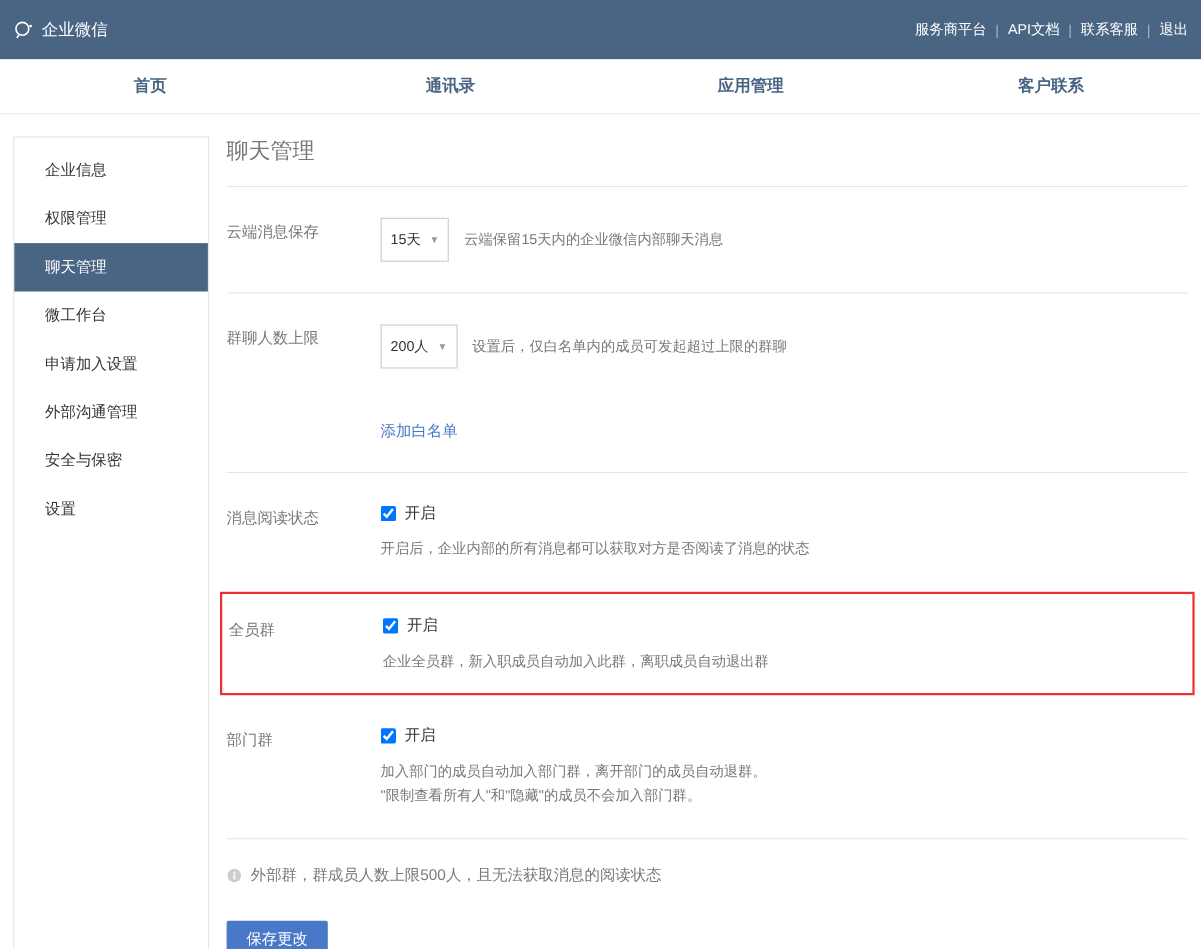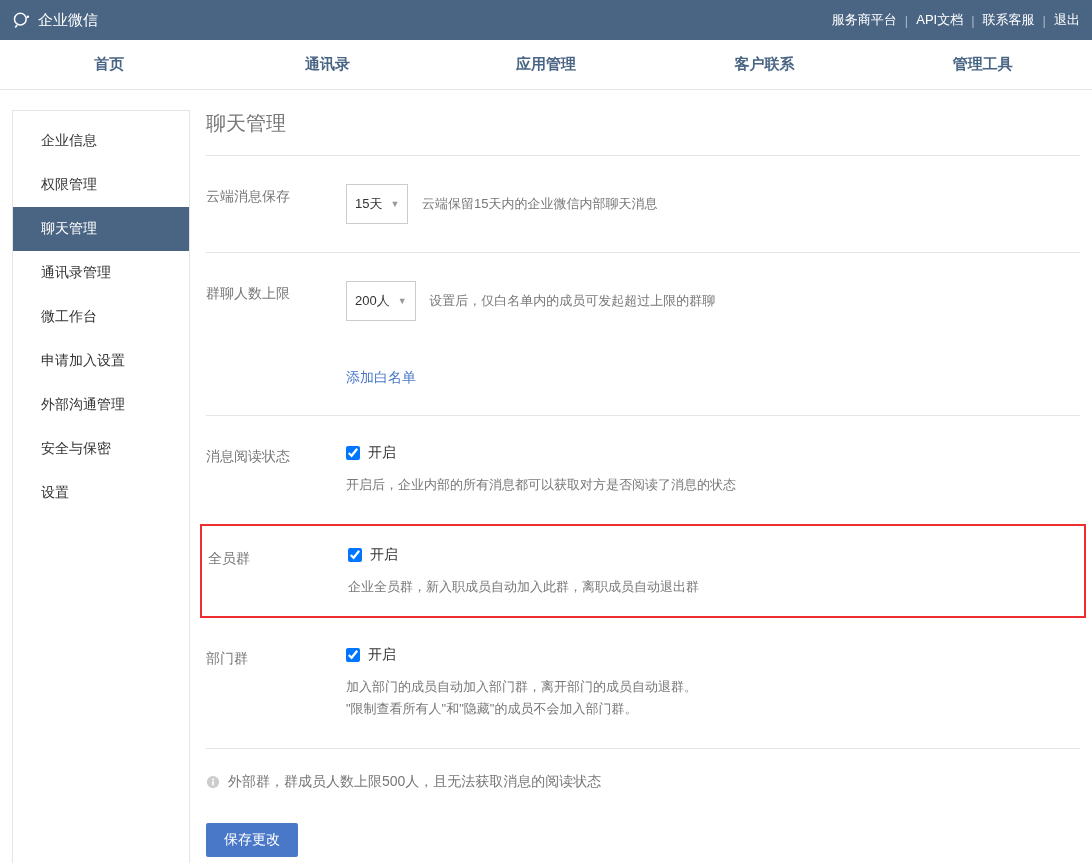--- a/index.html
+++ b/index.html
@@ -1,18 +1,18 @@
 <!DOCTYPE html>
 <html><head>
   <meta charset="utf-8">
   <style>
     * { margin: 0; padding: 0; box-sizing: border-box; }
     body { font-family: "Microsoft YaHei", "PingFang SC", sans-serif; font-size: 13px; color: #333; background: #fff; }
     
-    .top-header { background: #4a6584; height: 40px; display: flex; align-items: center; justify-content: space-between; padding: 0 12px; color: #fff; }
+    .top-header { background: #4a6584; height: 54px; display: flex; align-items: center; justify-content: space-between; padding: 0 12px; color: #fff; }
     .logo-area { display: flex; align-items: center; gap: 6px; }
     .logo-icon { width: 20px; height: 20px; }
     .logo-text { font-size: 15px; color: #fff; }
     .top-links { display: flex; align-items: center; gap: 8px; font-size: 13px; justify-content: space-between; }
     .top-links a { color: #fff; text-decoration: none; cursor: pointer; }
     .top-links .divider { color: rgba(255,255,255,0.5); }
     
     .nav-bar { height: 50px; display: flex; align-items: stretch; border-bottom: 1px solid #e5e5e5; background: #fff; font-weight: bold; }
     .nav-item { flex: 1; display: flex; align-items: center; justify-content: center; color: #4a6584; font-size: 15px; cursor: pointer; position: relative; }
     .nav-item.active { color: #4a78c8; }
@@ -73,29 +73,27 @@
     <span class="divider">|</span>
     <a>退出</a>
   </div>
 </div>
 
 <div class="nav-bar">
   <div class="nav-item">首页</div>
   <div class="nav-item">通讯录</div>
   <div class="nav-item">应用管理</div>
   <div class="nav-item">客户联系</div>
-  <div class="nav-item">管理工具</div>
 </div>
 
 <div class="main-wrap">
   <div class="sidebar">
     <div class="sidebar-item">企业信息</div>
     <div class="sidebar-item">权限管理</div>
     <div class="sidebar-item active">聊天管理</div>
-    <div class="sidebar-item">通讯录管理</div>
     <div class="sidebar-item">微工作台</div>
     <div class="sidebar-item">申请加入设置</div>
     <div class="sidebar-item">外部沟通管理</div>
     <div class="sidebar-item">安全与保密</div>
     <div class="sidebar-item">设置</div>
   </div>
 
   <div class="content">
     <h1 class="page-title">聊天管理</h1>
     <hr class="hr">

